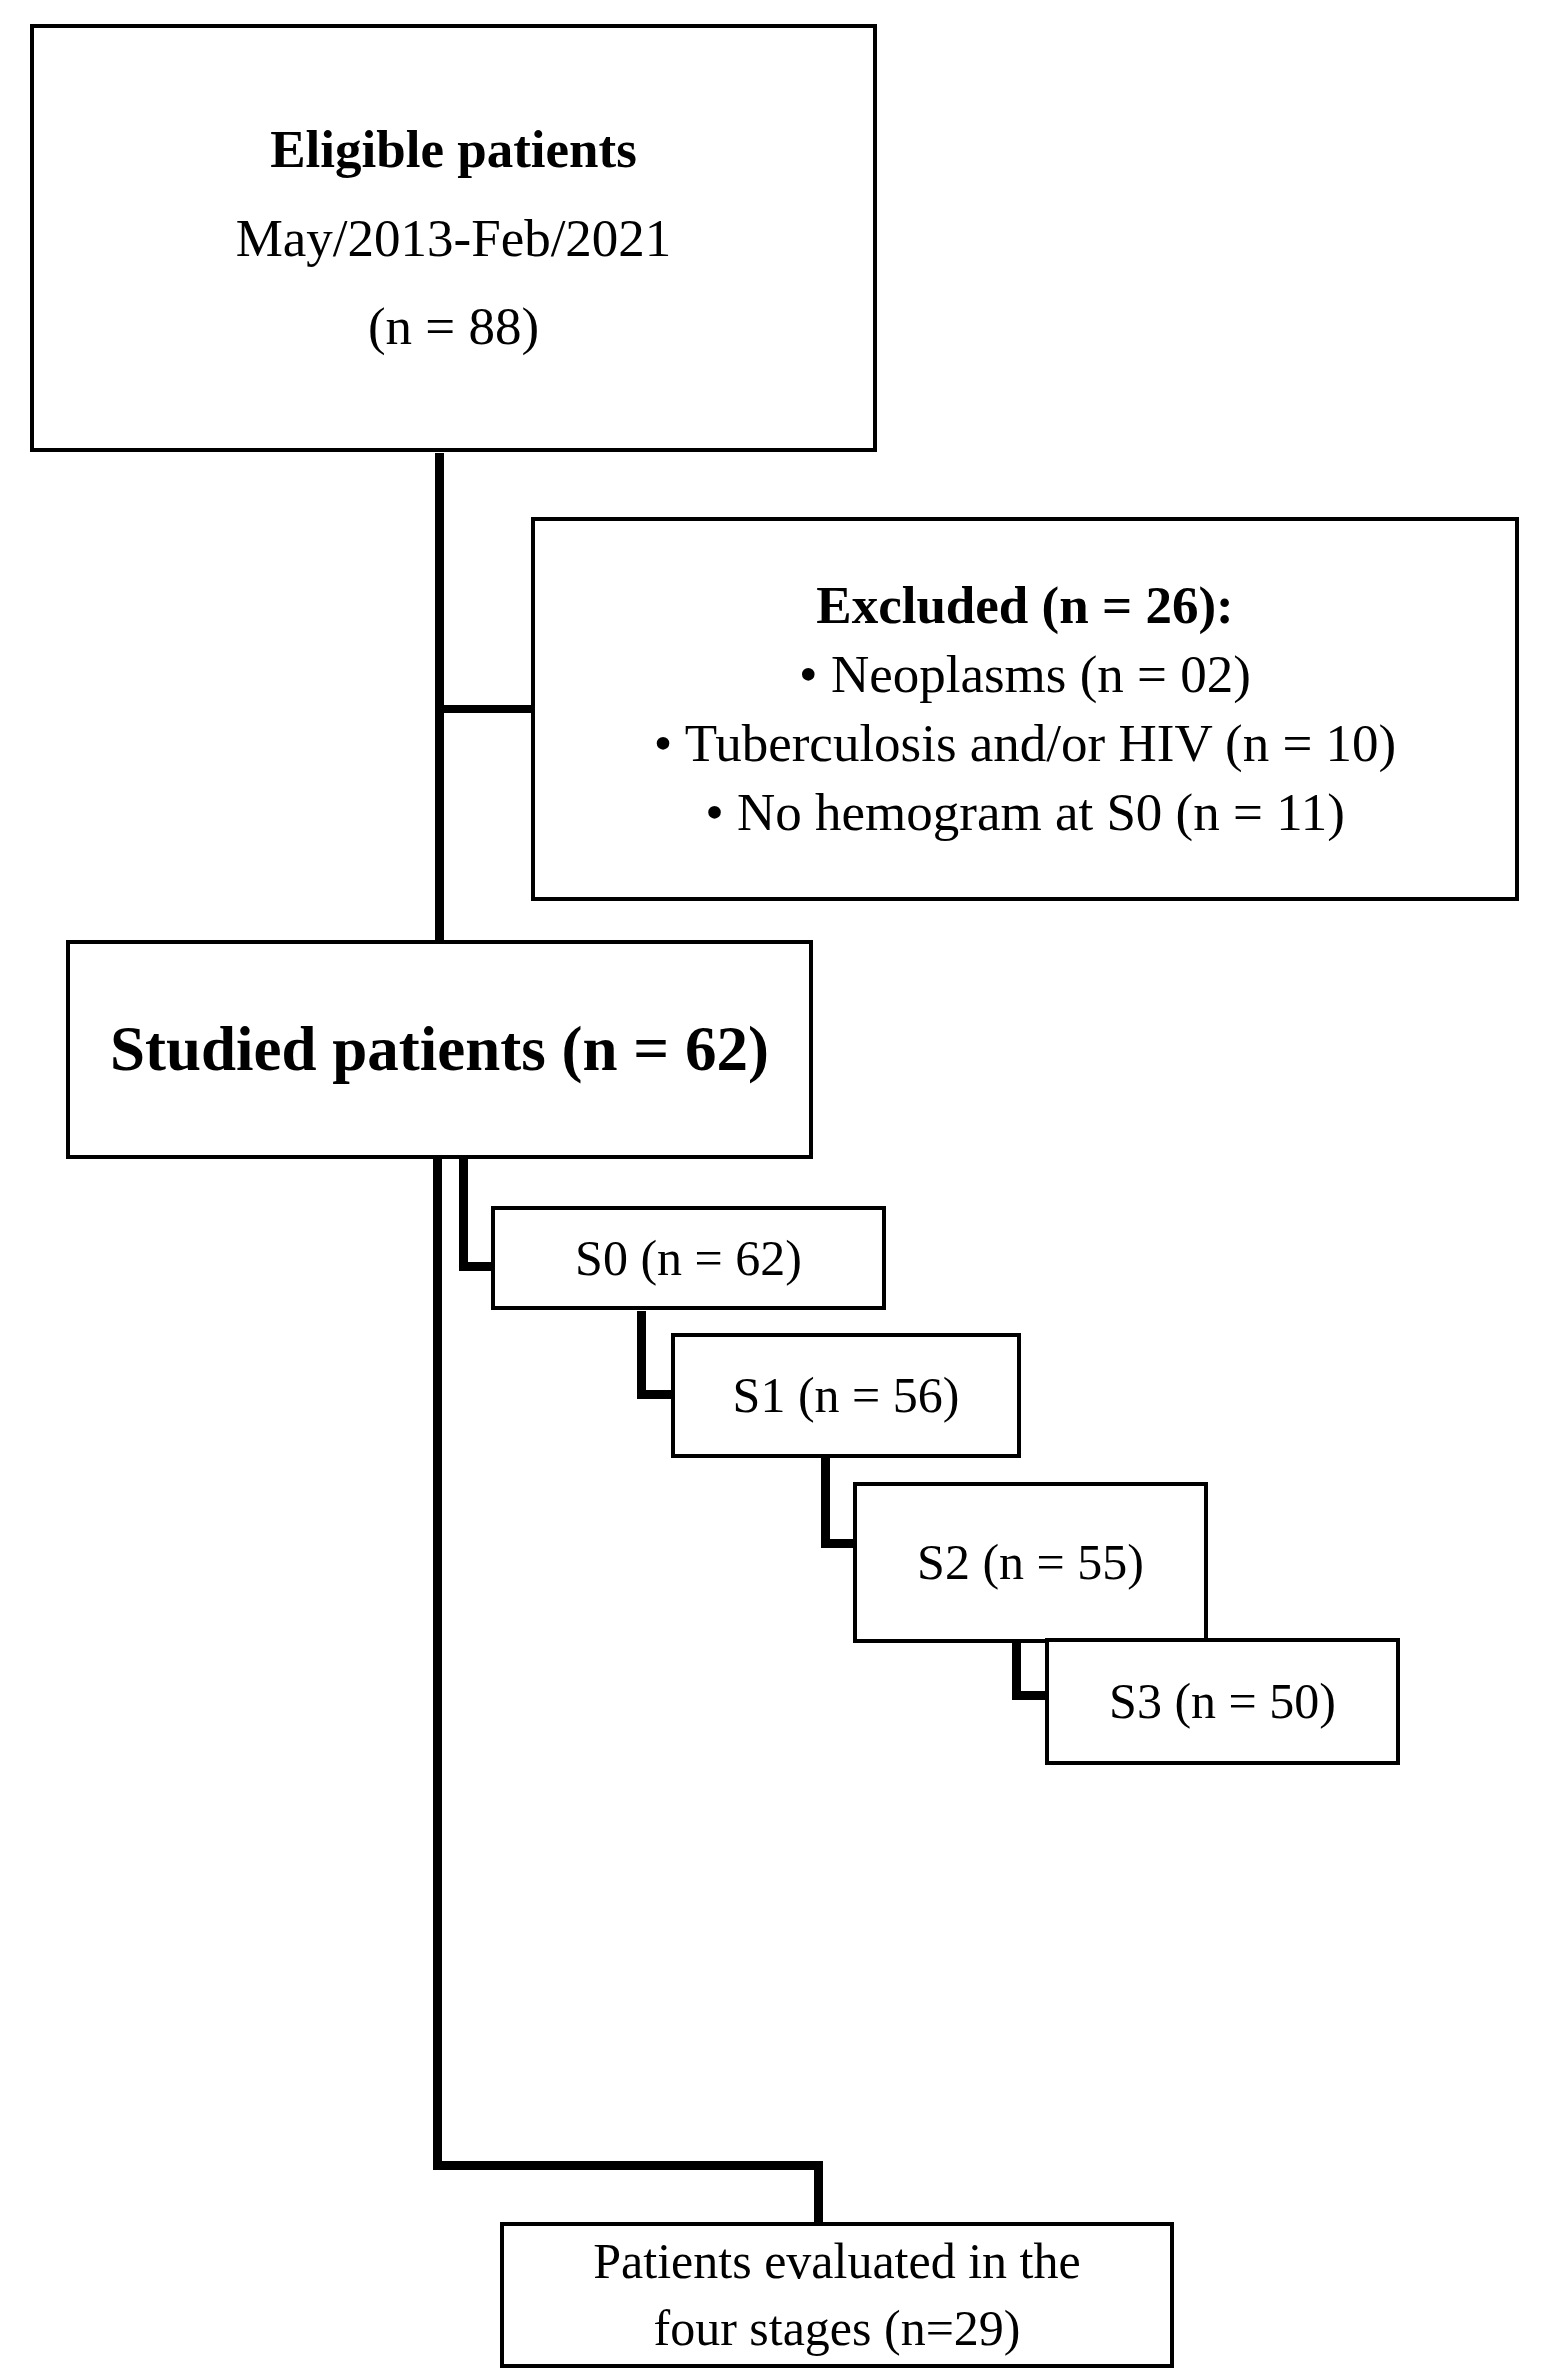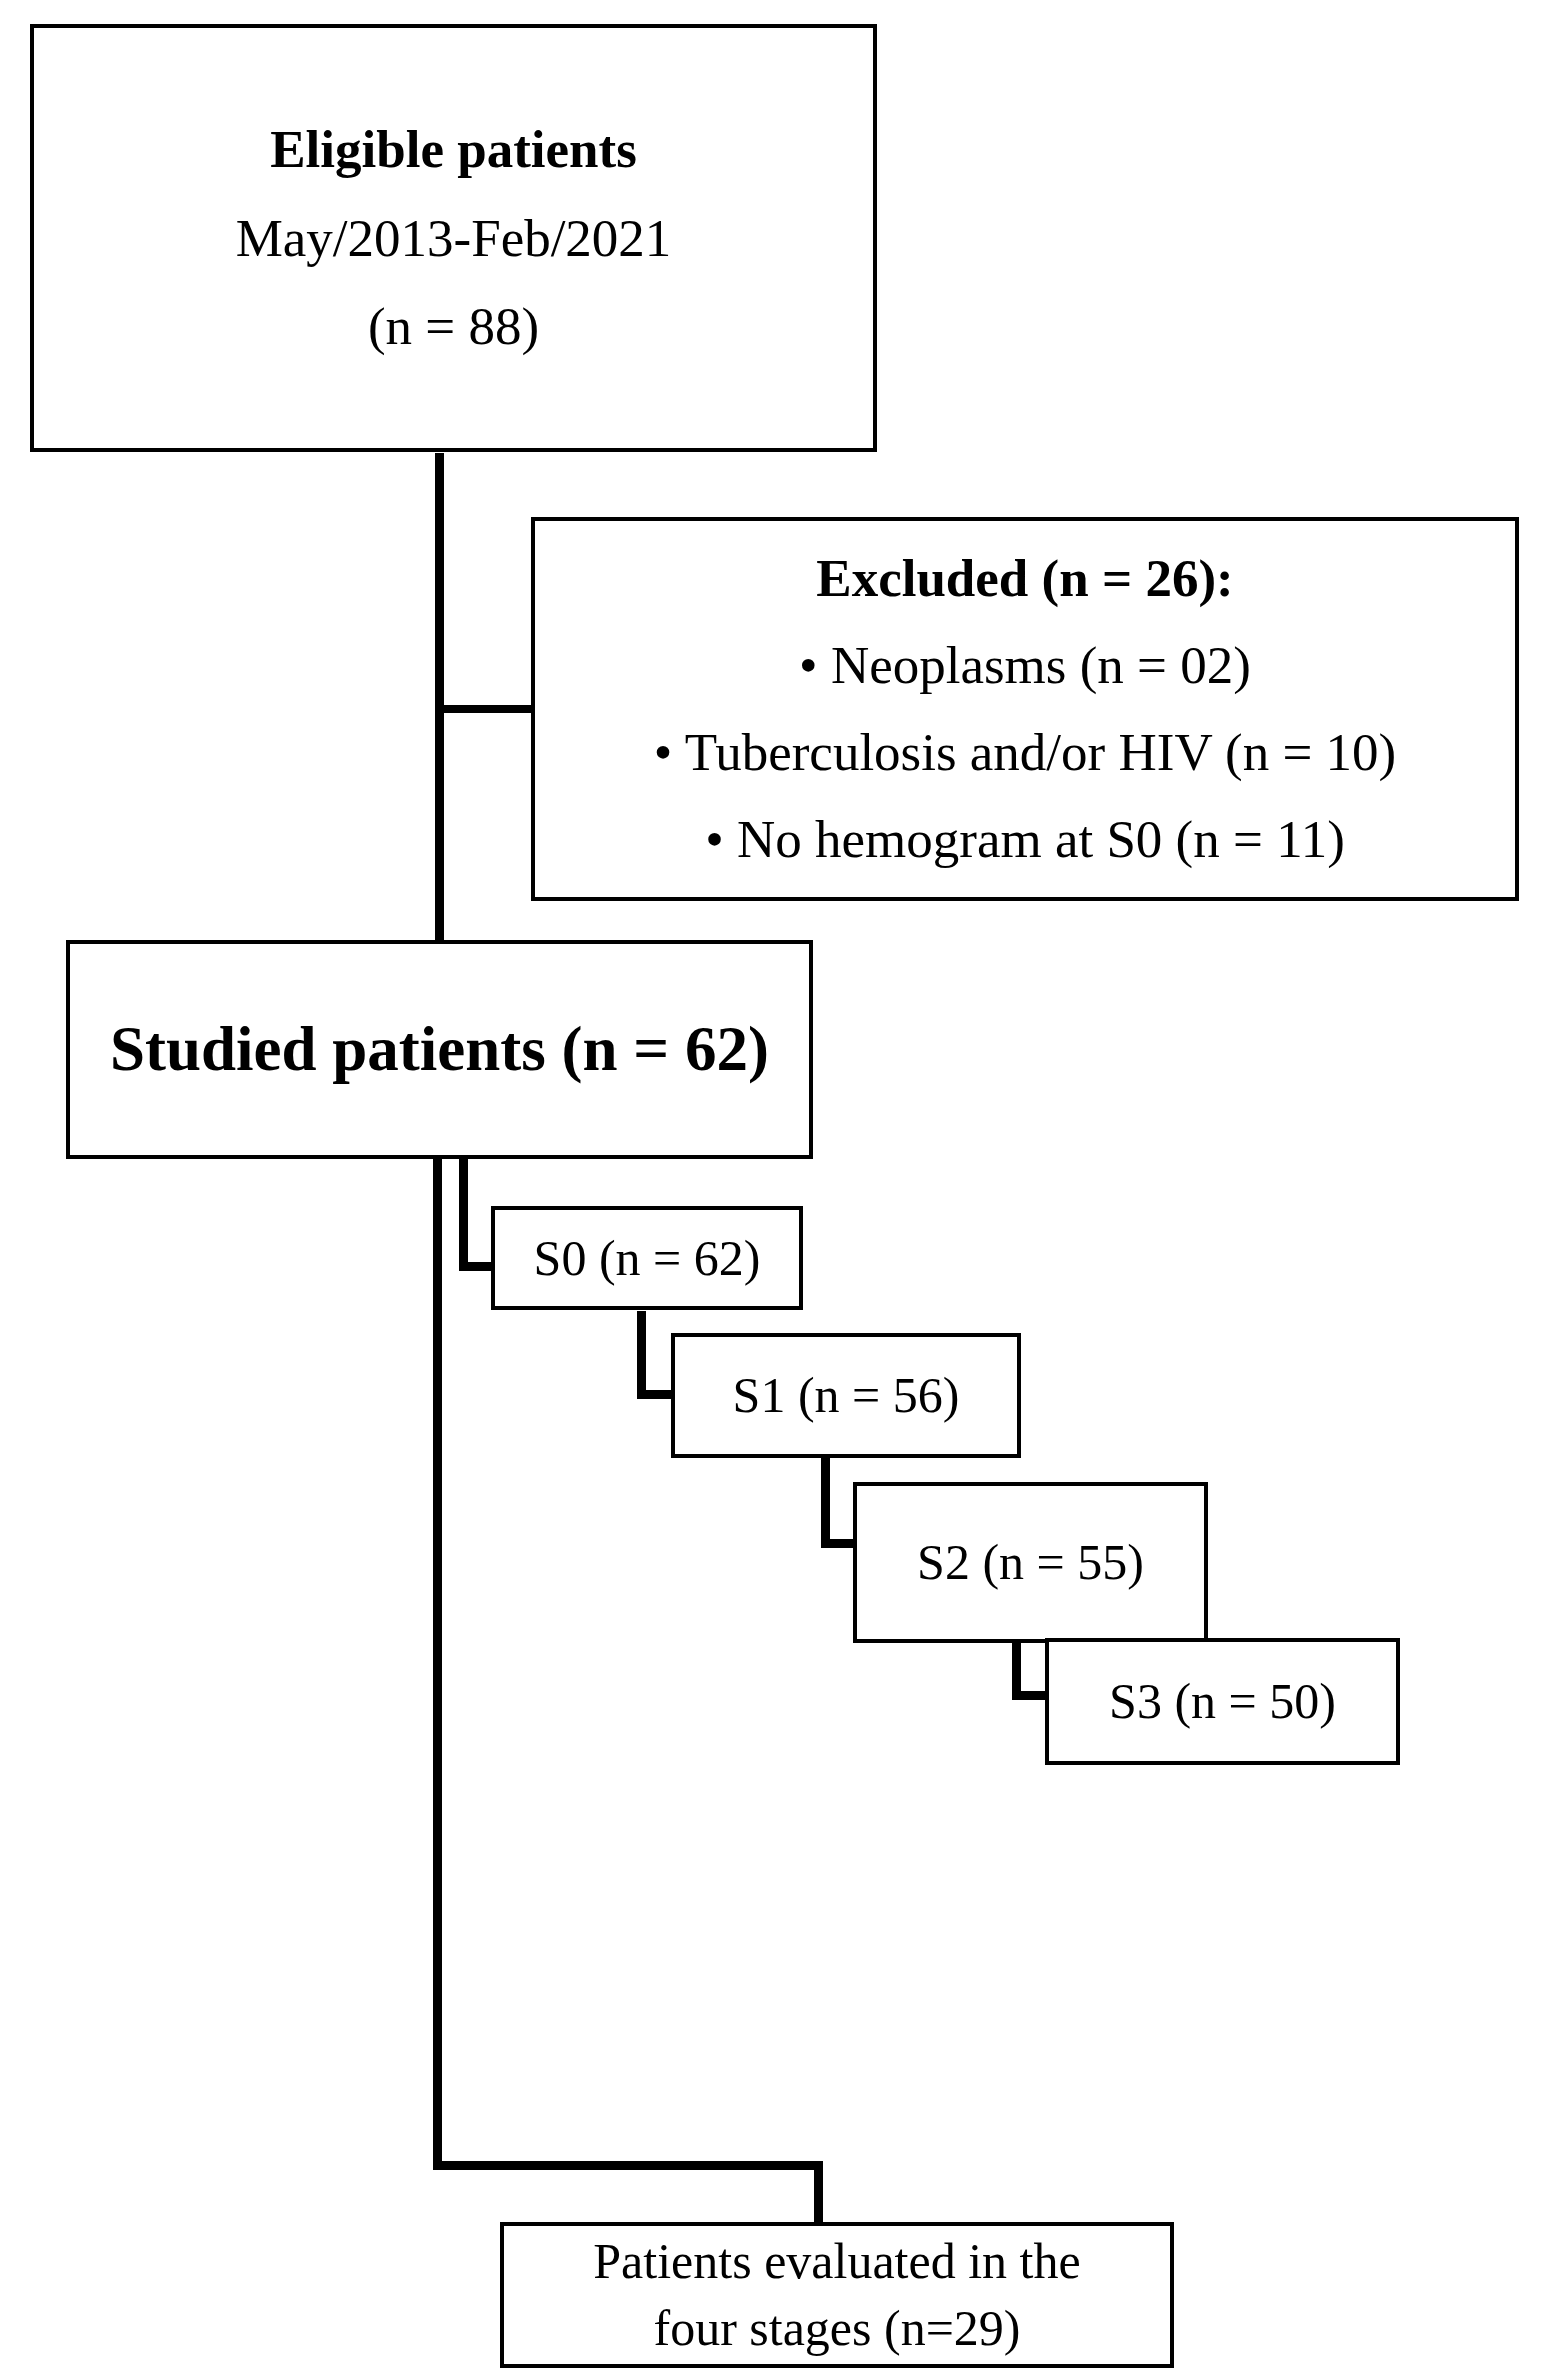--- a/index.html
+++ b/index.html
@@ -42,32 +42,32 @@
     font-size: 53px;
   }
   #node-eligible .line { margin: 9.8px 0; }
 
   #node-excluded {
     left: 531px; top: 517px;
     width: 988px; height: 384px;
     font-size: 53px;
     padding: 0 7px;
   }
-  #node-excluded .line { margin: 9px 0; }
+  #node-excluded .line { margin: 0 0; }
 
   #node-studied {
     left: 66px; top: 940px;
     width: 747px; height: 219px;
     font-size: 63px;
   }
 
   .stage-node {
     font-size: 50px;
   }
-  #node-s0 { left: 491px;  top: 1206px; width: 312px; height: 104px; }
+  #node-s0 { left: 491px;  top: 1206px; width: 395px; height: 104px; }
   #node-s1 { left: 671px;  top: 1333px; width: 350px; height: 125px; }
   #node-s2 { left: 853px; top: 1482px; width: 355px; height: 161px; }
   #node-s3 { left: 1045px; top: 1638px; width: 355px; height: 127px; }
 
   #node-final {
     left: 500px; top: 2222px;
     width: 674px; height: 146px;
     font-size: 50px;
     align-items: center;
   }

